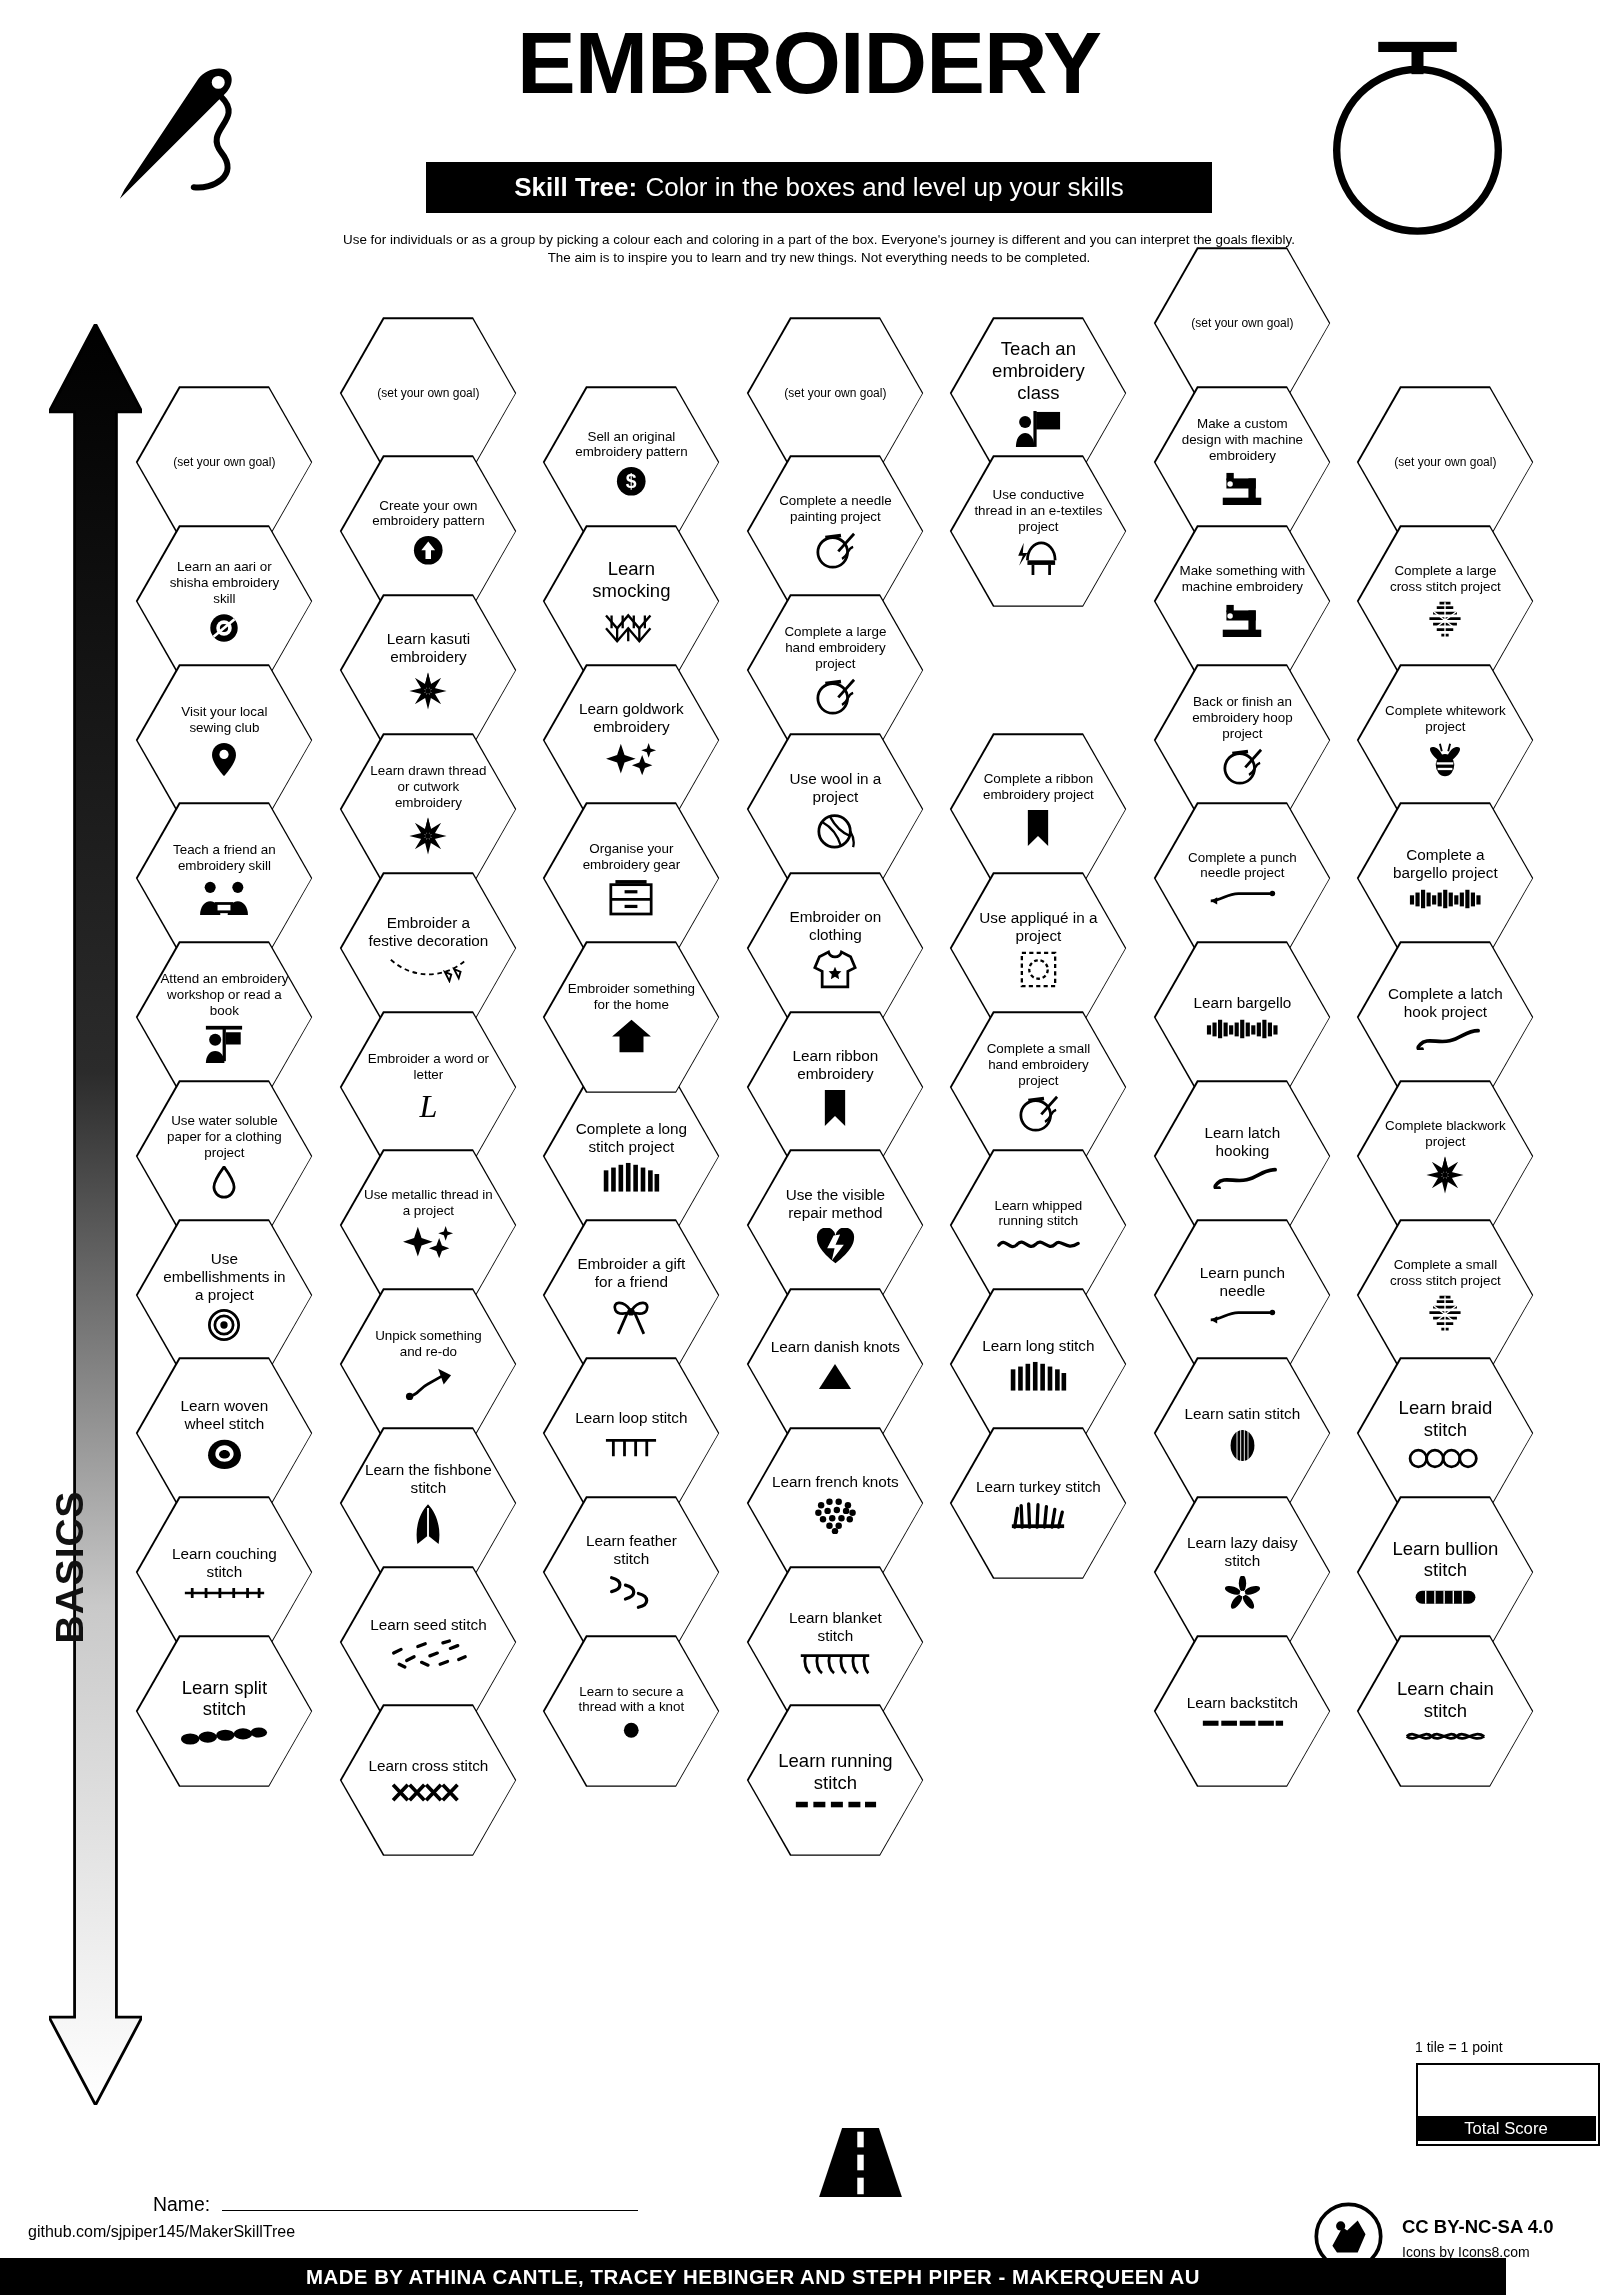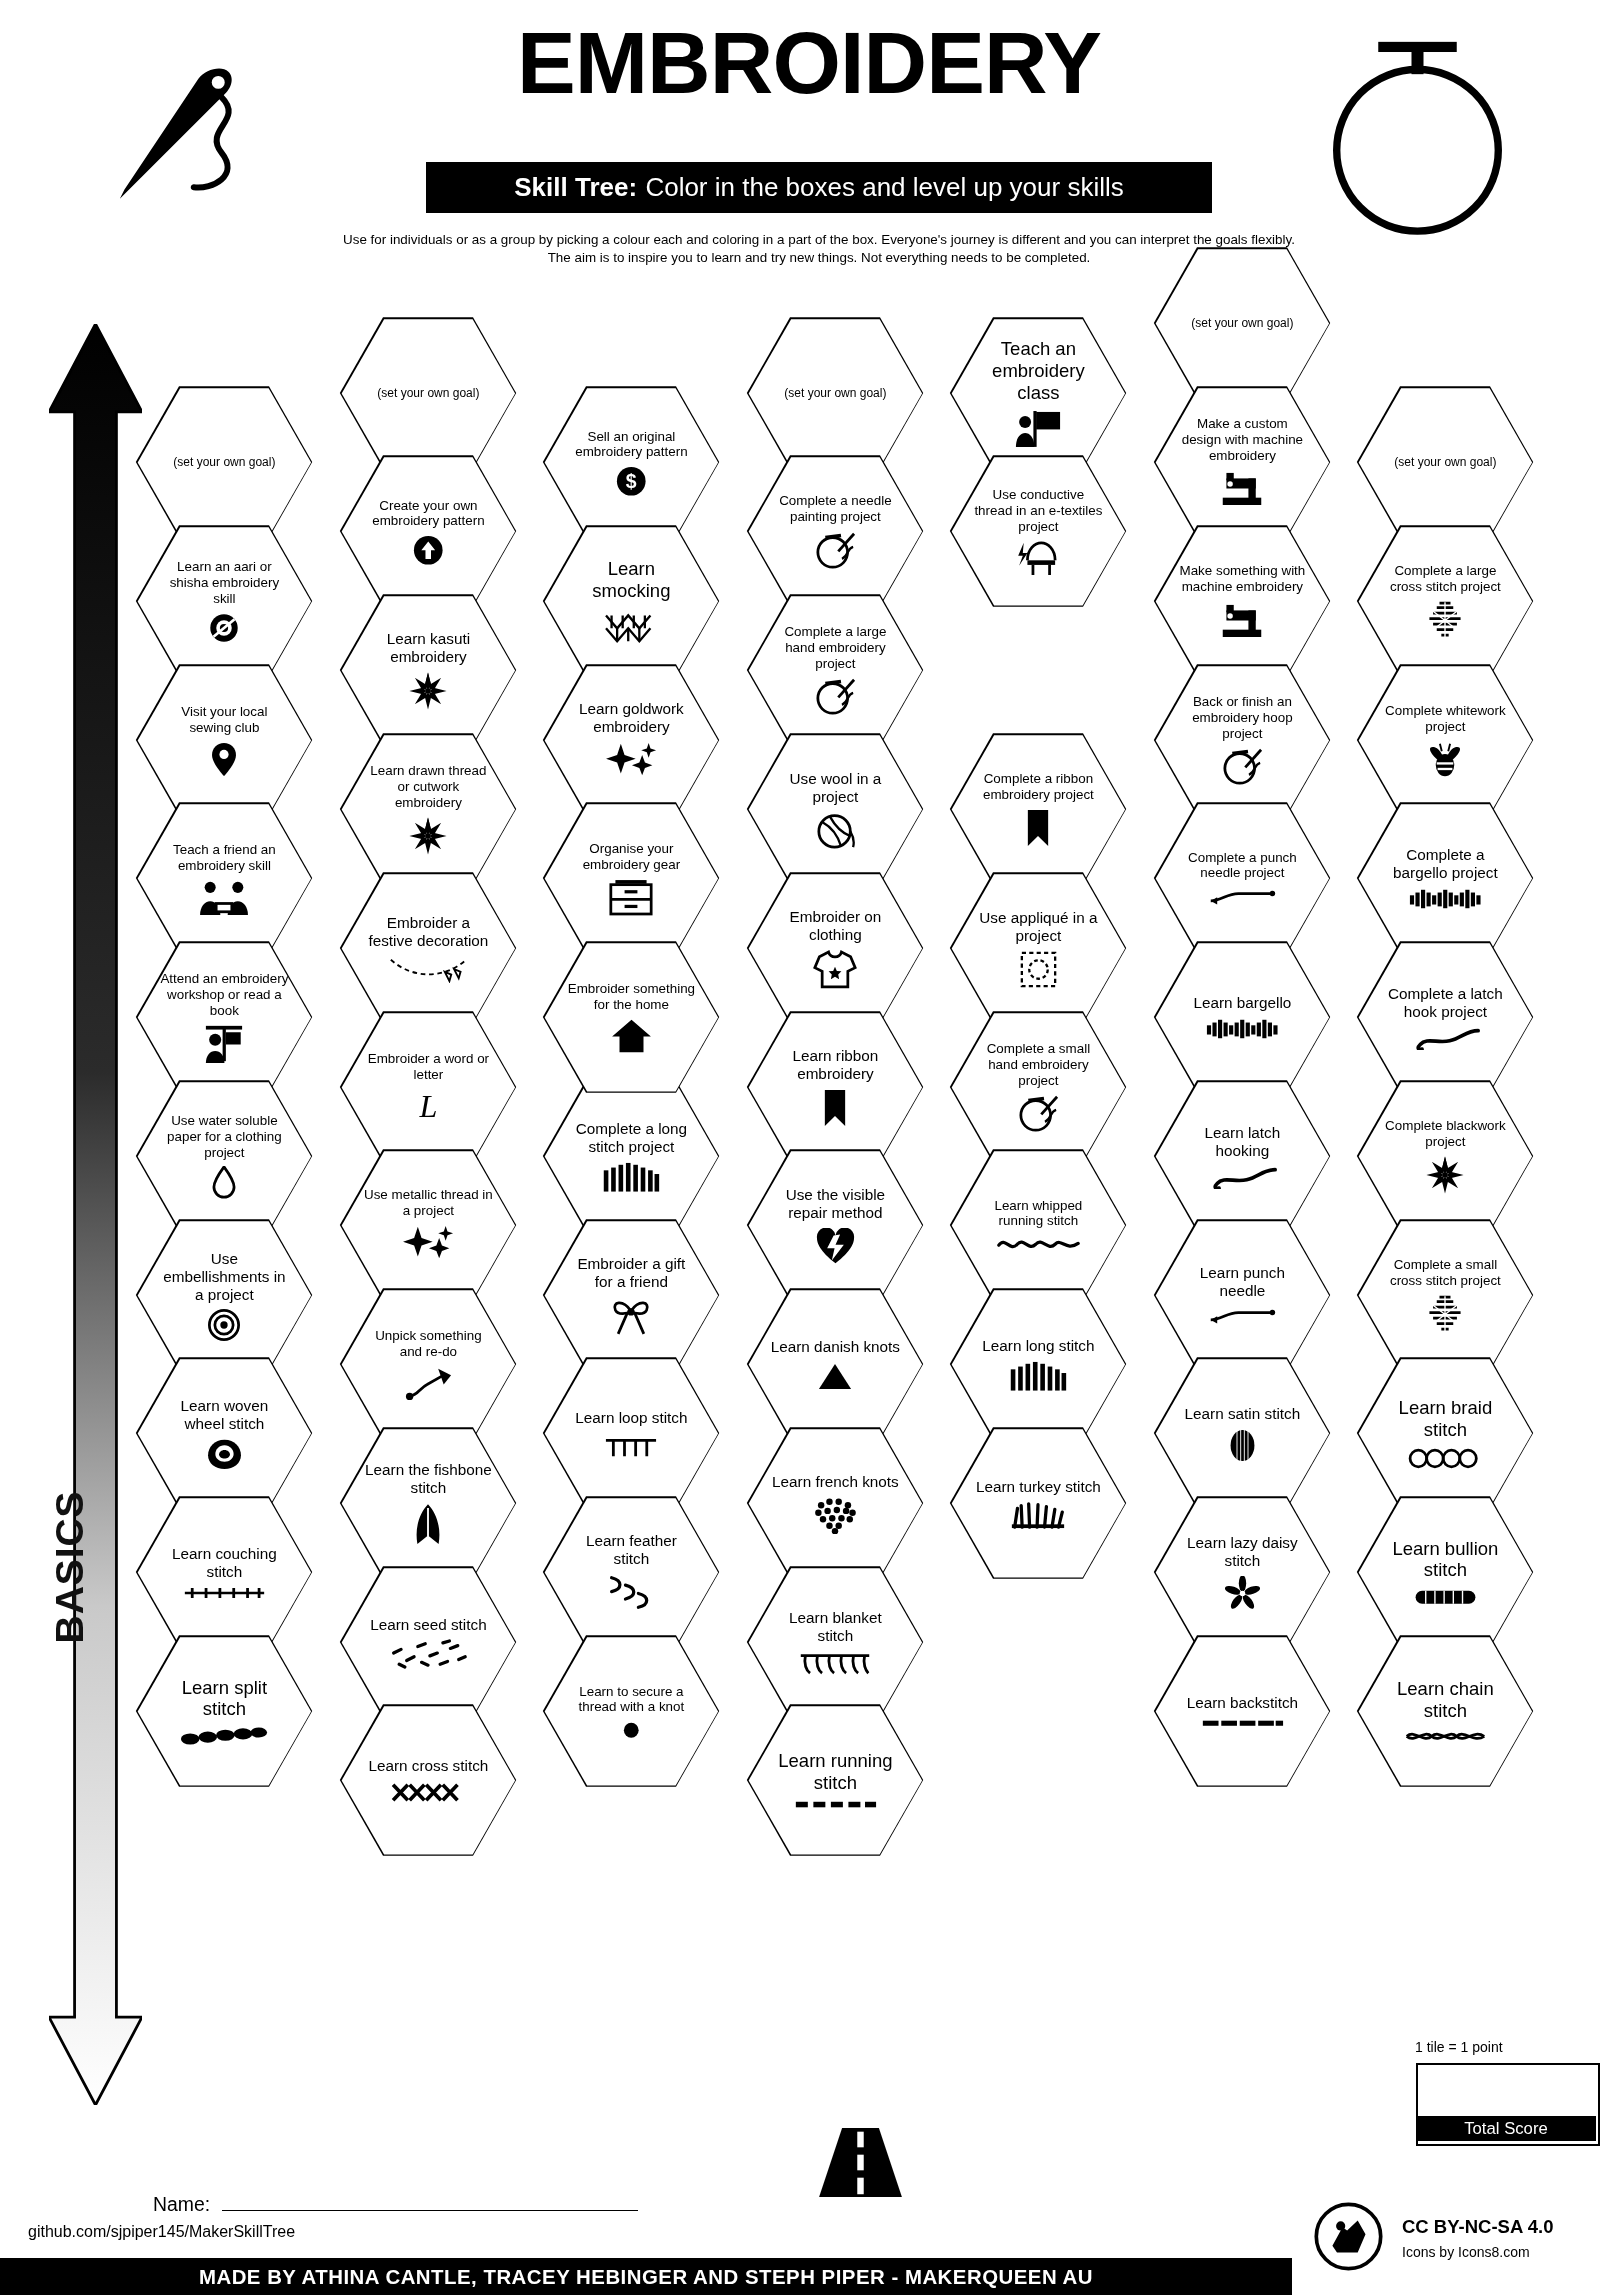--- a/index.html
+++ b/index.html
@@ -80,21 +80,21 @@
   }
   #score-label{
     position:absolute;left:1416px;top:2116px;width:180px;height:25.4px;background:#000;color:#fff;
     display:flex;align-items:center;justify-content:center;font-size:16.7px;
   }
   #tile-point{position:absolute;left:1415px;top:2039px;font-size:14px;}
   #cc{position:absolute;left:1402px;top:2216px;font-size:18.5px;font-weight:bold;}
   #icons8{position:absolute;left:1402px;top:2244px;font-size:14px;}
   #cc-badge{position:absolute;left:1314px;top:2202px;width:69px;height:69px;}
   #footer-bar{
-    position:absolute;left:0;top:2258px;width:1292px;height:38px;background:#000;color:#fff;
+    position:absolute;left:0;top:2258px;width:1506px;height:38px;background:#000;color:#fff;
     display:flex;align-items:center;justify-content:center;font-size:20.4px;font-weight:bold;letter-spacing:0.5px;
   }
   
   #road{position:absolute;left:814px;top:2128px;width:93px;height:69px;}
 </style>
 </head>
 <body>
 
 <div id="header">
 

